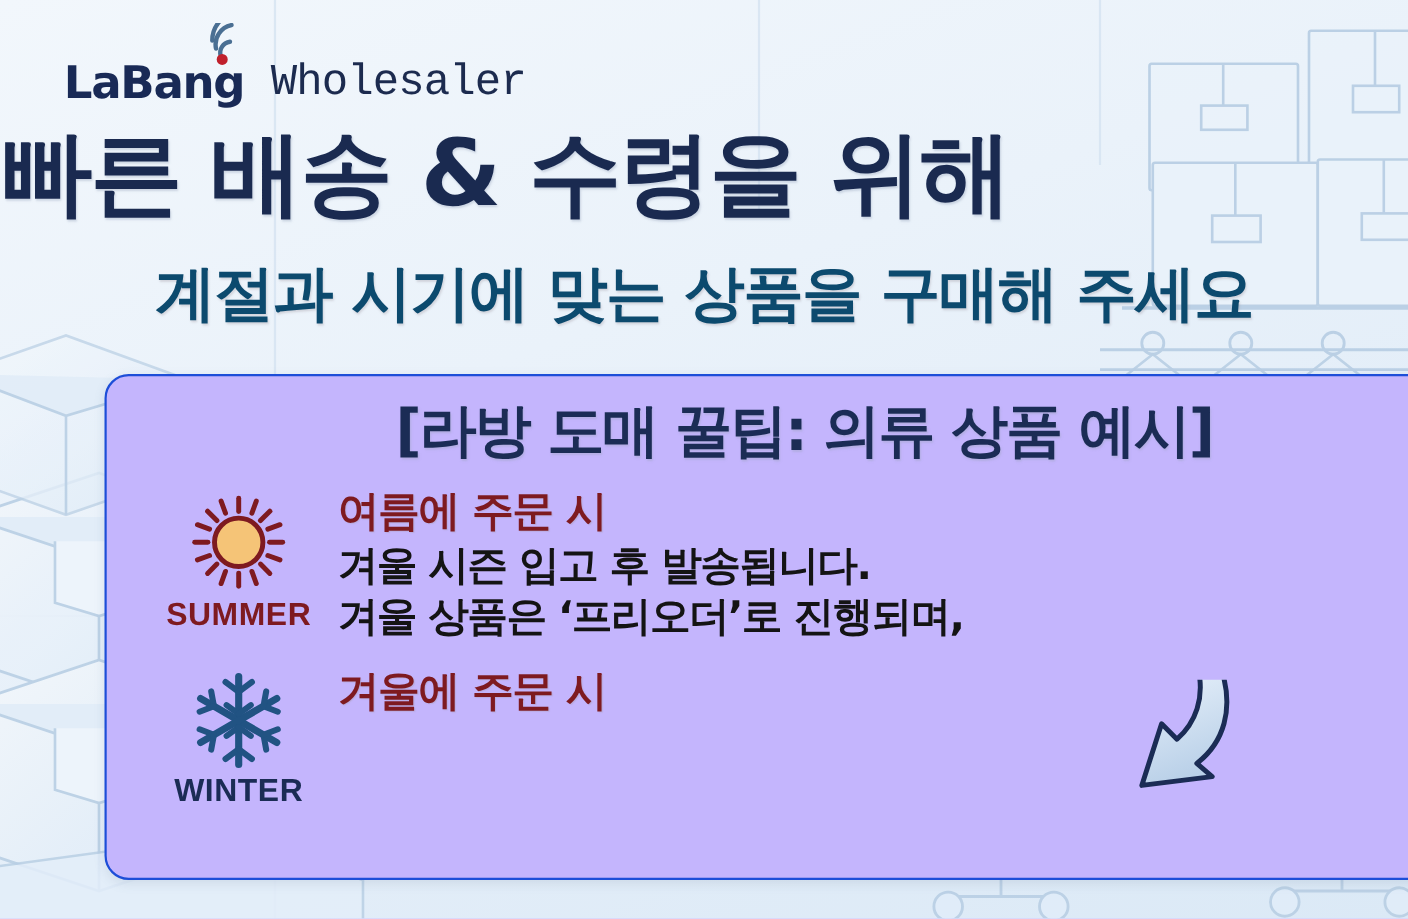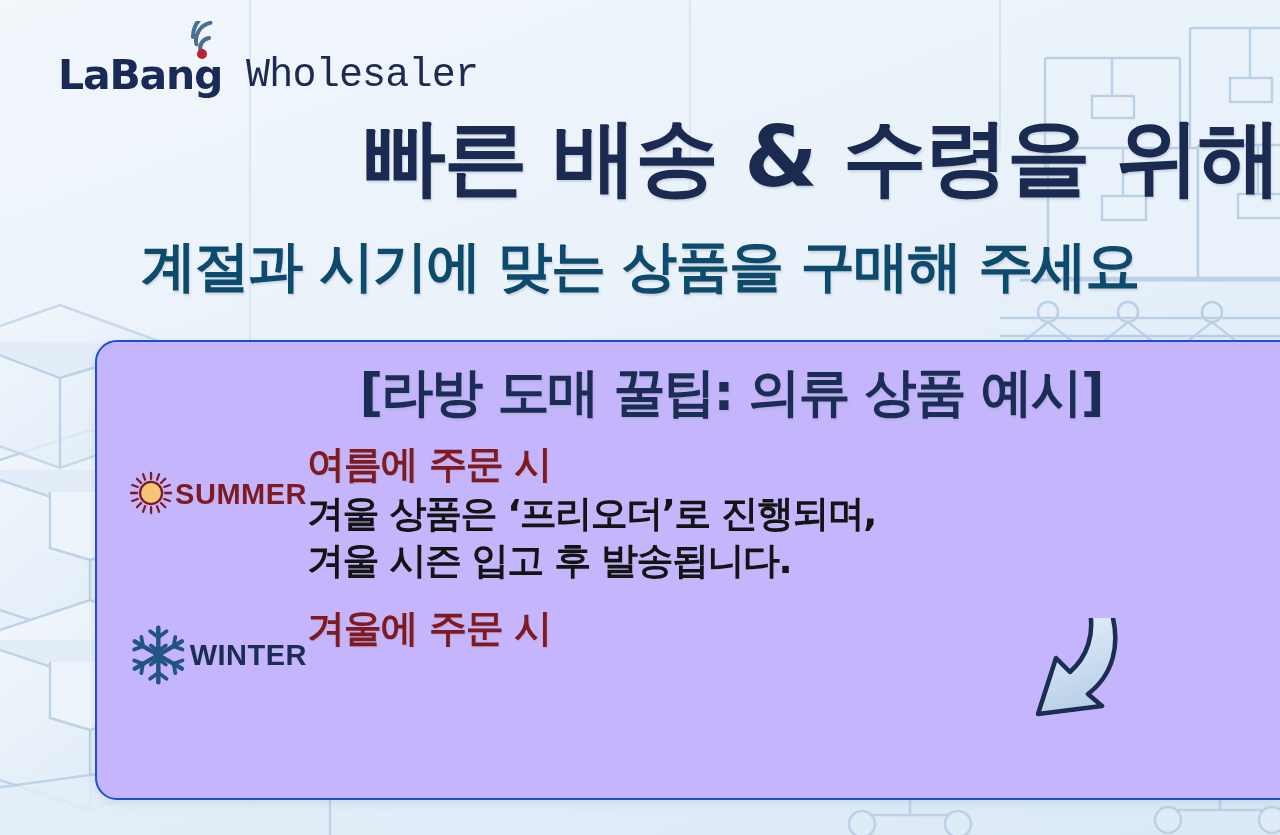--- a/index.html
+++ b/index.html
@@ -64,21 +64,21 @@
   #wifi-icon {
     position:absolute;
     right:-12px; top:-34px;
     width:46px; height:40px;
   }
 
   
   #headline {
     position:absolute;
     left:0; right:0; top:113px;
-    text-align:right;
+    text-align:left;
     z-index:5;
     font-family:"DejaVu Sans","Liberation Sans",sans-serif;
     font-weight:bold;
     font-size:84px;
     letter-spacing:-2px;
     color:#1a2a50;
     line-height:1.05;
     text-shadow:1px 2px 2px rgba(140,155,180,0.35);
   }
 
@@ -126,21 +126,21 @@
     align-items:flex-start;
     padding-left:30px;
   }
   #summer-row { margin-top:18px; }
   #winter-row { margin-top:20px; }
 
   .season-badge {
     width:180px;
     flex:0 0 180px;
     display:flex;
-    flex-direction:row;
+    flex-direction:column;
     align-items:center;
     padding-top:6px;
   }
   .season-icon { display:block; }
   .season-label {
     font-family:"Liberation Sans","DejaVu Sans",sans-serif;
     font-weight:bold;
     font-size:29px;
     letter-spacing:0.5px;
     margin-top:2px;
@@ -320,22 +320,22 @@
           <line x1="10.5" y1="32" x2="21.5" y2="36"></line>
           <line x1="74.5" y1="60" x2="85.5" y2="64"></line>
           <line x1="32" y1="85.5" x2="36" y2="74.5"></line>
           <line x1="60" y1="21.5" x2="64" y2="10.5"></line>
         </g>
       </svg>
       <span class="season-label" id="summer-label">SUMMER</span>
     </div>
     <div class="season-text">
       <div class="season-heading">여름에 주문 시</div>
+      <div class="season-body">겨울 시즌 입고 후 발송됩니다.</div>
       <div class="season-body">겨울 상품은 ‘프리오더’로 진행되며,</div>
-      <div class="season-body">겨울 시즌 입고 후 발송됩니다.</div>
     </div>
   </div>
 
   <div class="season-row" id="winter-row">
     <div class="season-badge">
       <svg class="season-icon" width="92" height="92" viewBox="0 0 92 92" xmlns="http://www.w3.org/2000/svg">
         <g stroke="#215383" stroke-width="6.5" stroke-linecap="round" fill="none">
 
           <line x1="46" y1="6" x2="46" y2="86"></line>
           <line x1="11.4" y1="26" x2="80.6" y2="66"></line>

